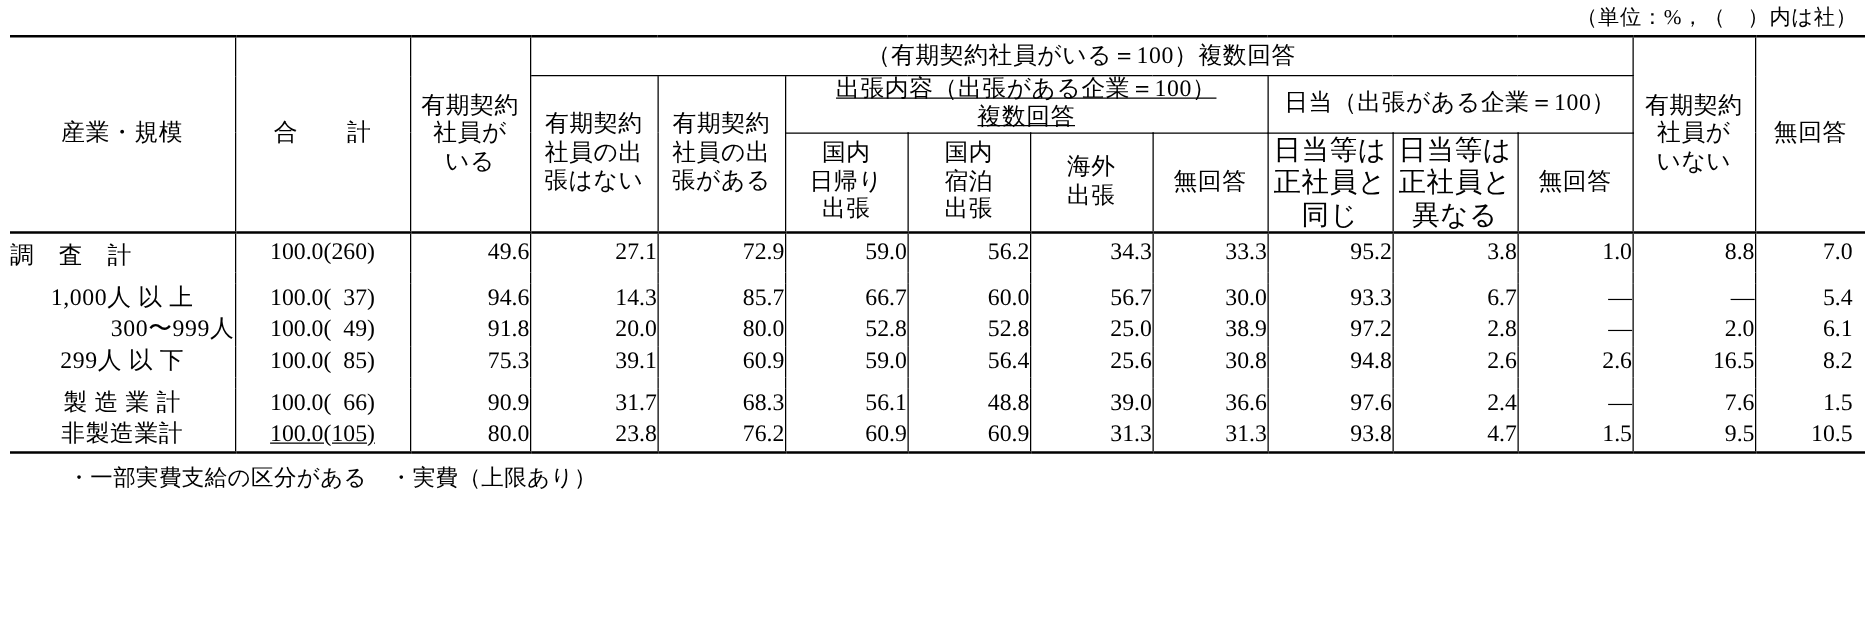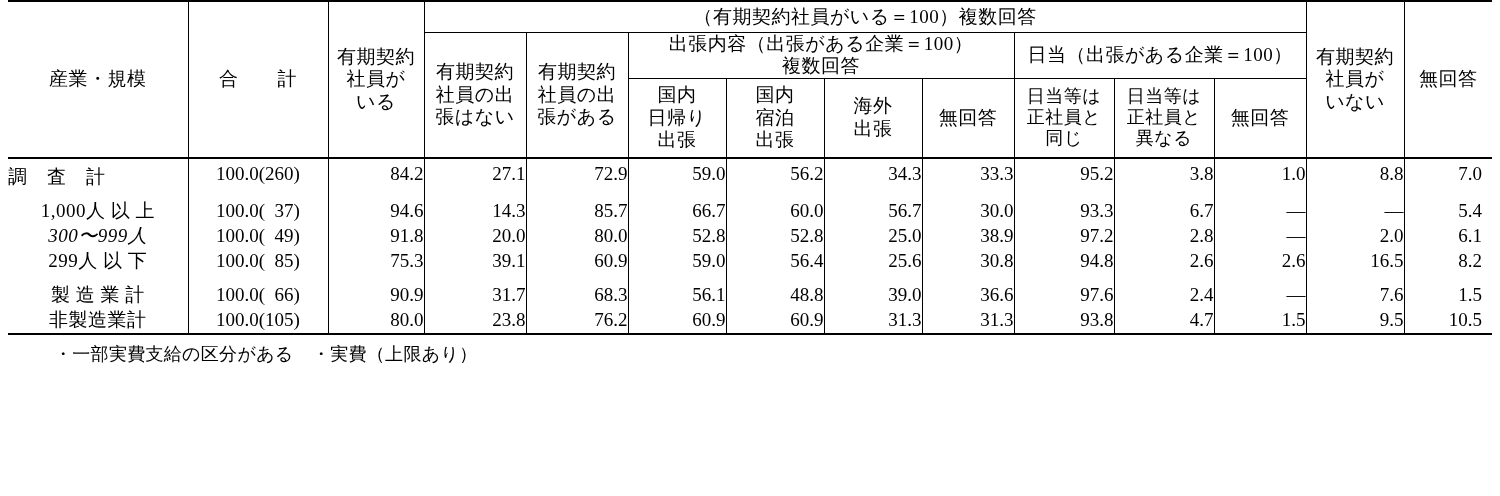--- a/index.html
+++ b/index.html
@@ -75,28 +75,29 @@
   tbody td { height: 25px; }
   .spacer-row td { height: 9px; border-left: 1px solid #000; border-right: 1px solid #000; }
   .footnote {
     font-size: 18px;
     padding-top: 6px;
     padding-left: 10px;
     line-height: 1.45;
     letter-spacing: 0.3px;
   }
   .footnote .l2 { padding-left: 36px; }
-  .hdr-sub { font-size: 18px; }
+  .hdr-sub { font-size: 22px; }
   .vcenter { display: block; }
 </style>
 </head>
 <body>
 
 <div class="page">
 
+  <div class="unit-note">（単位：%，（　）内は社）</div>
 
   <table class="main">
     <colgroup>
       <col style="width:180px">
       <col style="width:140px">
       <col style="width:96px">
       <col style="width:102px">
       <col style="width:102px">
       <col style="width:98px">
       <col style="width:98px">
@@ -138,21 +139,21 @@
           <span class="vcenter" style="white-space:pre-line;">有期契約
 社員の出
 張はない</span>
         </th>
         <th rowspan="3">
           <span class="vcenter" style="white-space:pre-line;">有期契約
 社員の出
 張がある</span>
         </th>
         <th class="bb hcell" colspan="4">
-          <span style="white-space:pre-line;">出張内容（出張がある企業＝100）
+          <span style="white-space:pre-line;text-decoration:underline;">出張内容（出張がある企業＝100）
 複数回答</span>
         </th>
         <th class="bb hcell" colspan="3">
           <span style="white-space:pre-line;">日当（出張がある企業＝100）</span>
         </th>
       </tr>
       <tr>
         <th rowspan="2" style="height:78px;">
           <span class="vcenter" style="white-space:pre-line;">国内
 日帰り
@@ -184,21 +185,21 @@
           <span class="vcenter">無回答</span>
         </th>
       </tr>
       <tr></tr>
     </thead>
     <tbody>
 
       <tr class="midline-top">
         <td class="no-l rowlabel" style="border-top:2.5px solid #000;padding-top:6px;">調　査　計</td>
         <td class="total-cell" style="border-top:2.5px solid #000;">100.0(260)</td>
-        <td class="num" style="border-top:2.5px solid #000;">84.2</td>
+        <td class="num" style="border-top:2.5px solid #000;">49.6</td>
         <td class="num" style="border-top:2.5px solid #000;">27.1</td>
         <td class="num" style="border-top:2.5px solid #000;">72.9</td>
         <td class="num" style="border-top:2.5px solid #000;">59.0</td>
         <td class="num" style="border-top:2.5px solid #000;">56.2</td>
         <td class="num" style="border-top:2.5px solid #000;">34.3</td>
         <td class="num" style="border-top:2.5px solid #000;">33.3</td>
         <td class="num" style="border-top:2.5px solid #000;">95.2</td>
         <td class="num" style="border-top:2.5px solid #000;">3.8</td>
         <td class="num" style="border-top:2.5px solid #000;">1.0</td>
         <td class="num" style="border-top:2.5px solid #000;">8.8</td>
@@ -233,21 +234,21 @@
         <td class="num">56.7</td>
         <td class="num">30.0</td>
         <td class="num">93.3</td>
         <td class="num">6.7</td>
         <td class="num">—</td>
         <td class="num">—</td>
         <td class="num no-r" style="padding-right:10px;">5.4</td>
       </tr>
 
       <tr>
-        <td class="no-l rowlabel" style="text-align:center;font-style:italic;">300〜999人</td>
+        <td class="no-l rowlabel" style="text-align:right;">300〜999人</td>
         <td class="total-cell">100.0(  49)</td>
         <td class="num">91.8</td>
         <td class="num">20.0</td>
         <td class="num">80.0</td>
         <td class="num">52.8</td>
         <td class="num">52.8</td>
         <td class="num">25.0</td>
         <td class="num">38.9</td>
         <td class="num">97.2</td>
         <td class="num">2.8</td>
@@ -302,21 +303,21 @@
         <td class="num">36.6</td>
         <td class="num">97.6</td>
         <td class="num">2.4</td>
         <td class="num">—</td>
         <td class="num">7.6</td>
         <td class="num no-r" style="padding-right:10px;">1.5</td>
       </tr>
 
       <tr>
         <td class="no-l rowlabel" style="text-align:center;border-bottom:2.5px solid #000;">非製造業計</td>
-        <td class="total-cell" style="border-bottom:2.5px solid #000;">100.0(105)</td>
+        <td class="total-cell" style="border-bottom:2.5px solid #000;text-decoration:underline;">100.0(105)</td>
         <td class="num" style="border-bottom:2.5px solid #000;">80.0</td>
         <td class="num" style="border-bottom:2.5px solid #000;">23.8</td>
         <td class="num" style="border-bottom:2.5px solid #000;">76.2</td>
         <td class="num" style="border-bottom:2.5px solid #000;">60.9</td>
         <td class="num" style="border-bottom:2.5px solid #000;">60.9</td>
         <td class="num" style="border-bottom:2.5px solid #000;">31.3</td>
         <td class="num" style="border-bottom:2.5px solid #000;">31.3</td>
         <td class="num" style="border-bottom:2.5px solid #000;">93.8</td>
         <td class="num" style="border-bottom:2.5px solid #000;">4.7</td>
         <td class="num" style="border-bottom:2.5px solid #000;">1.5</td>

